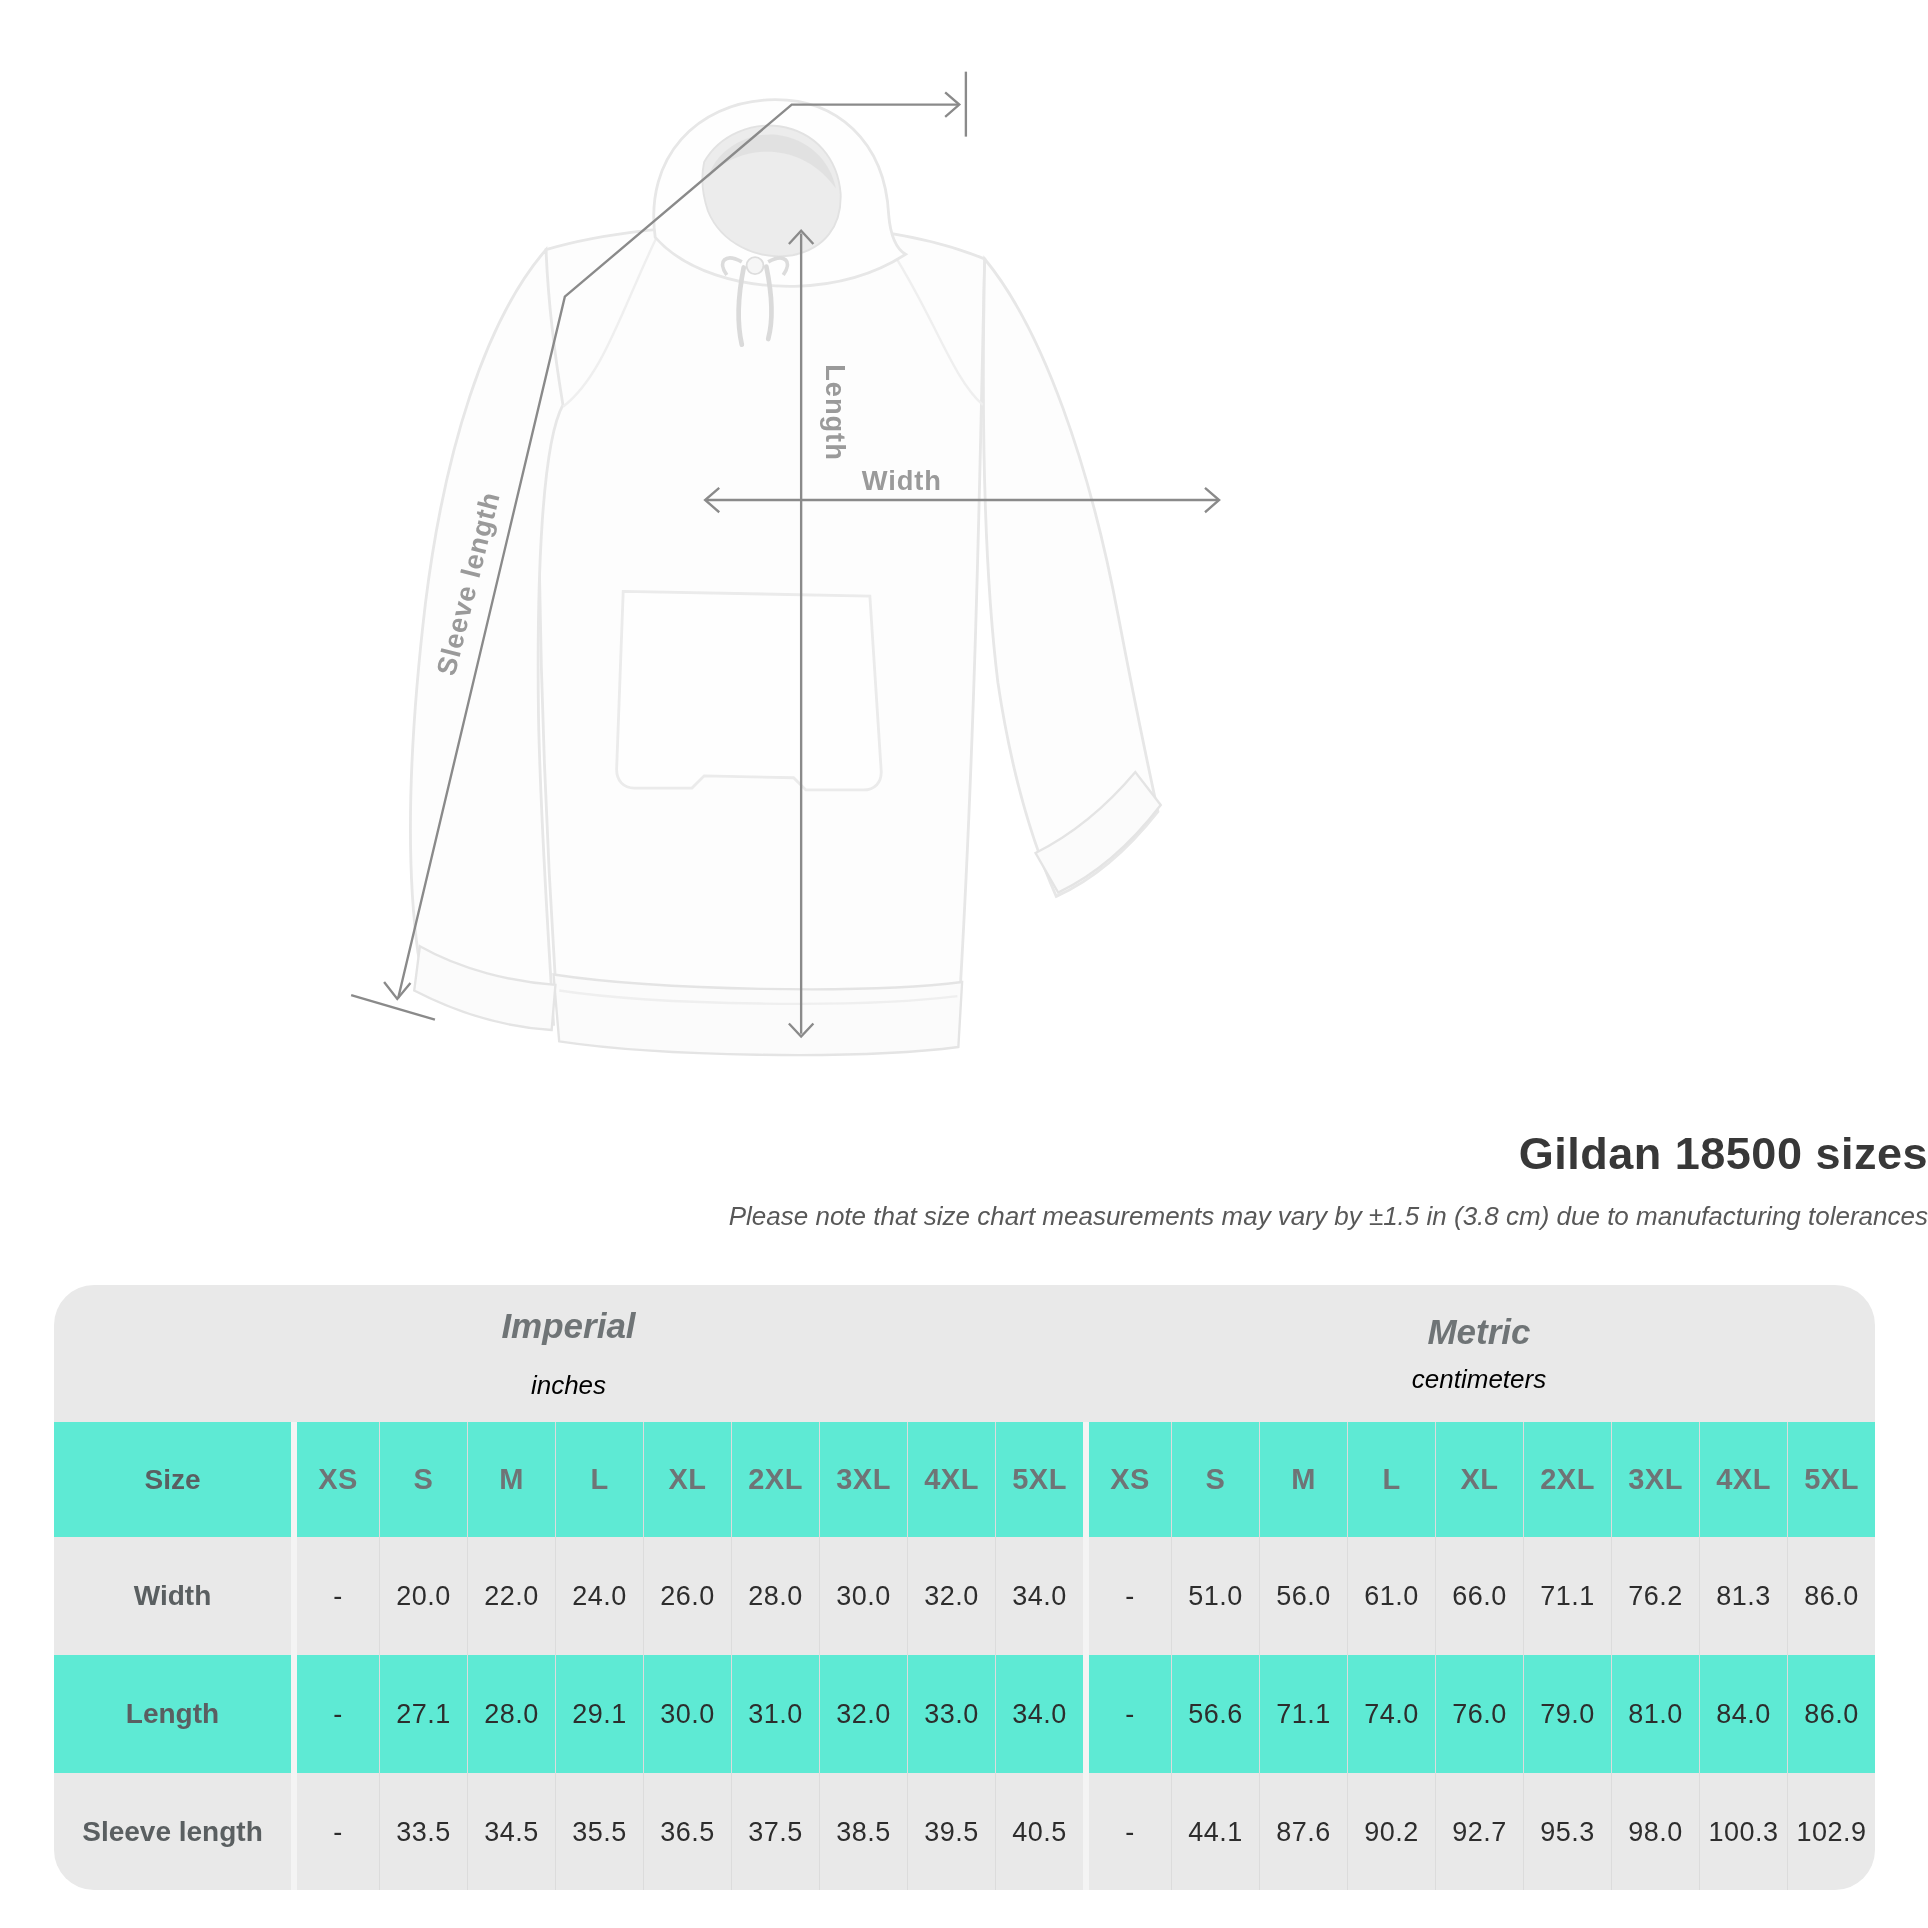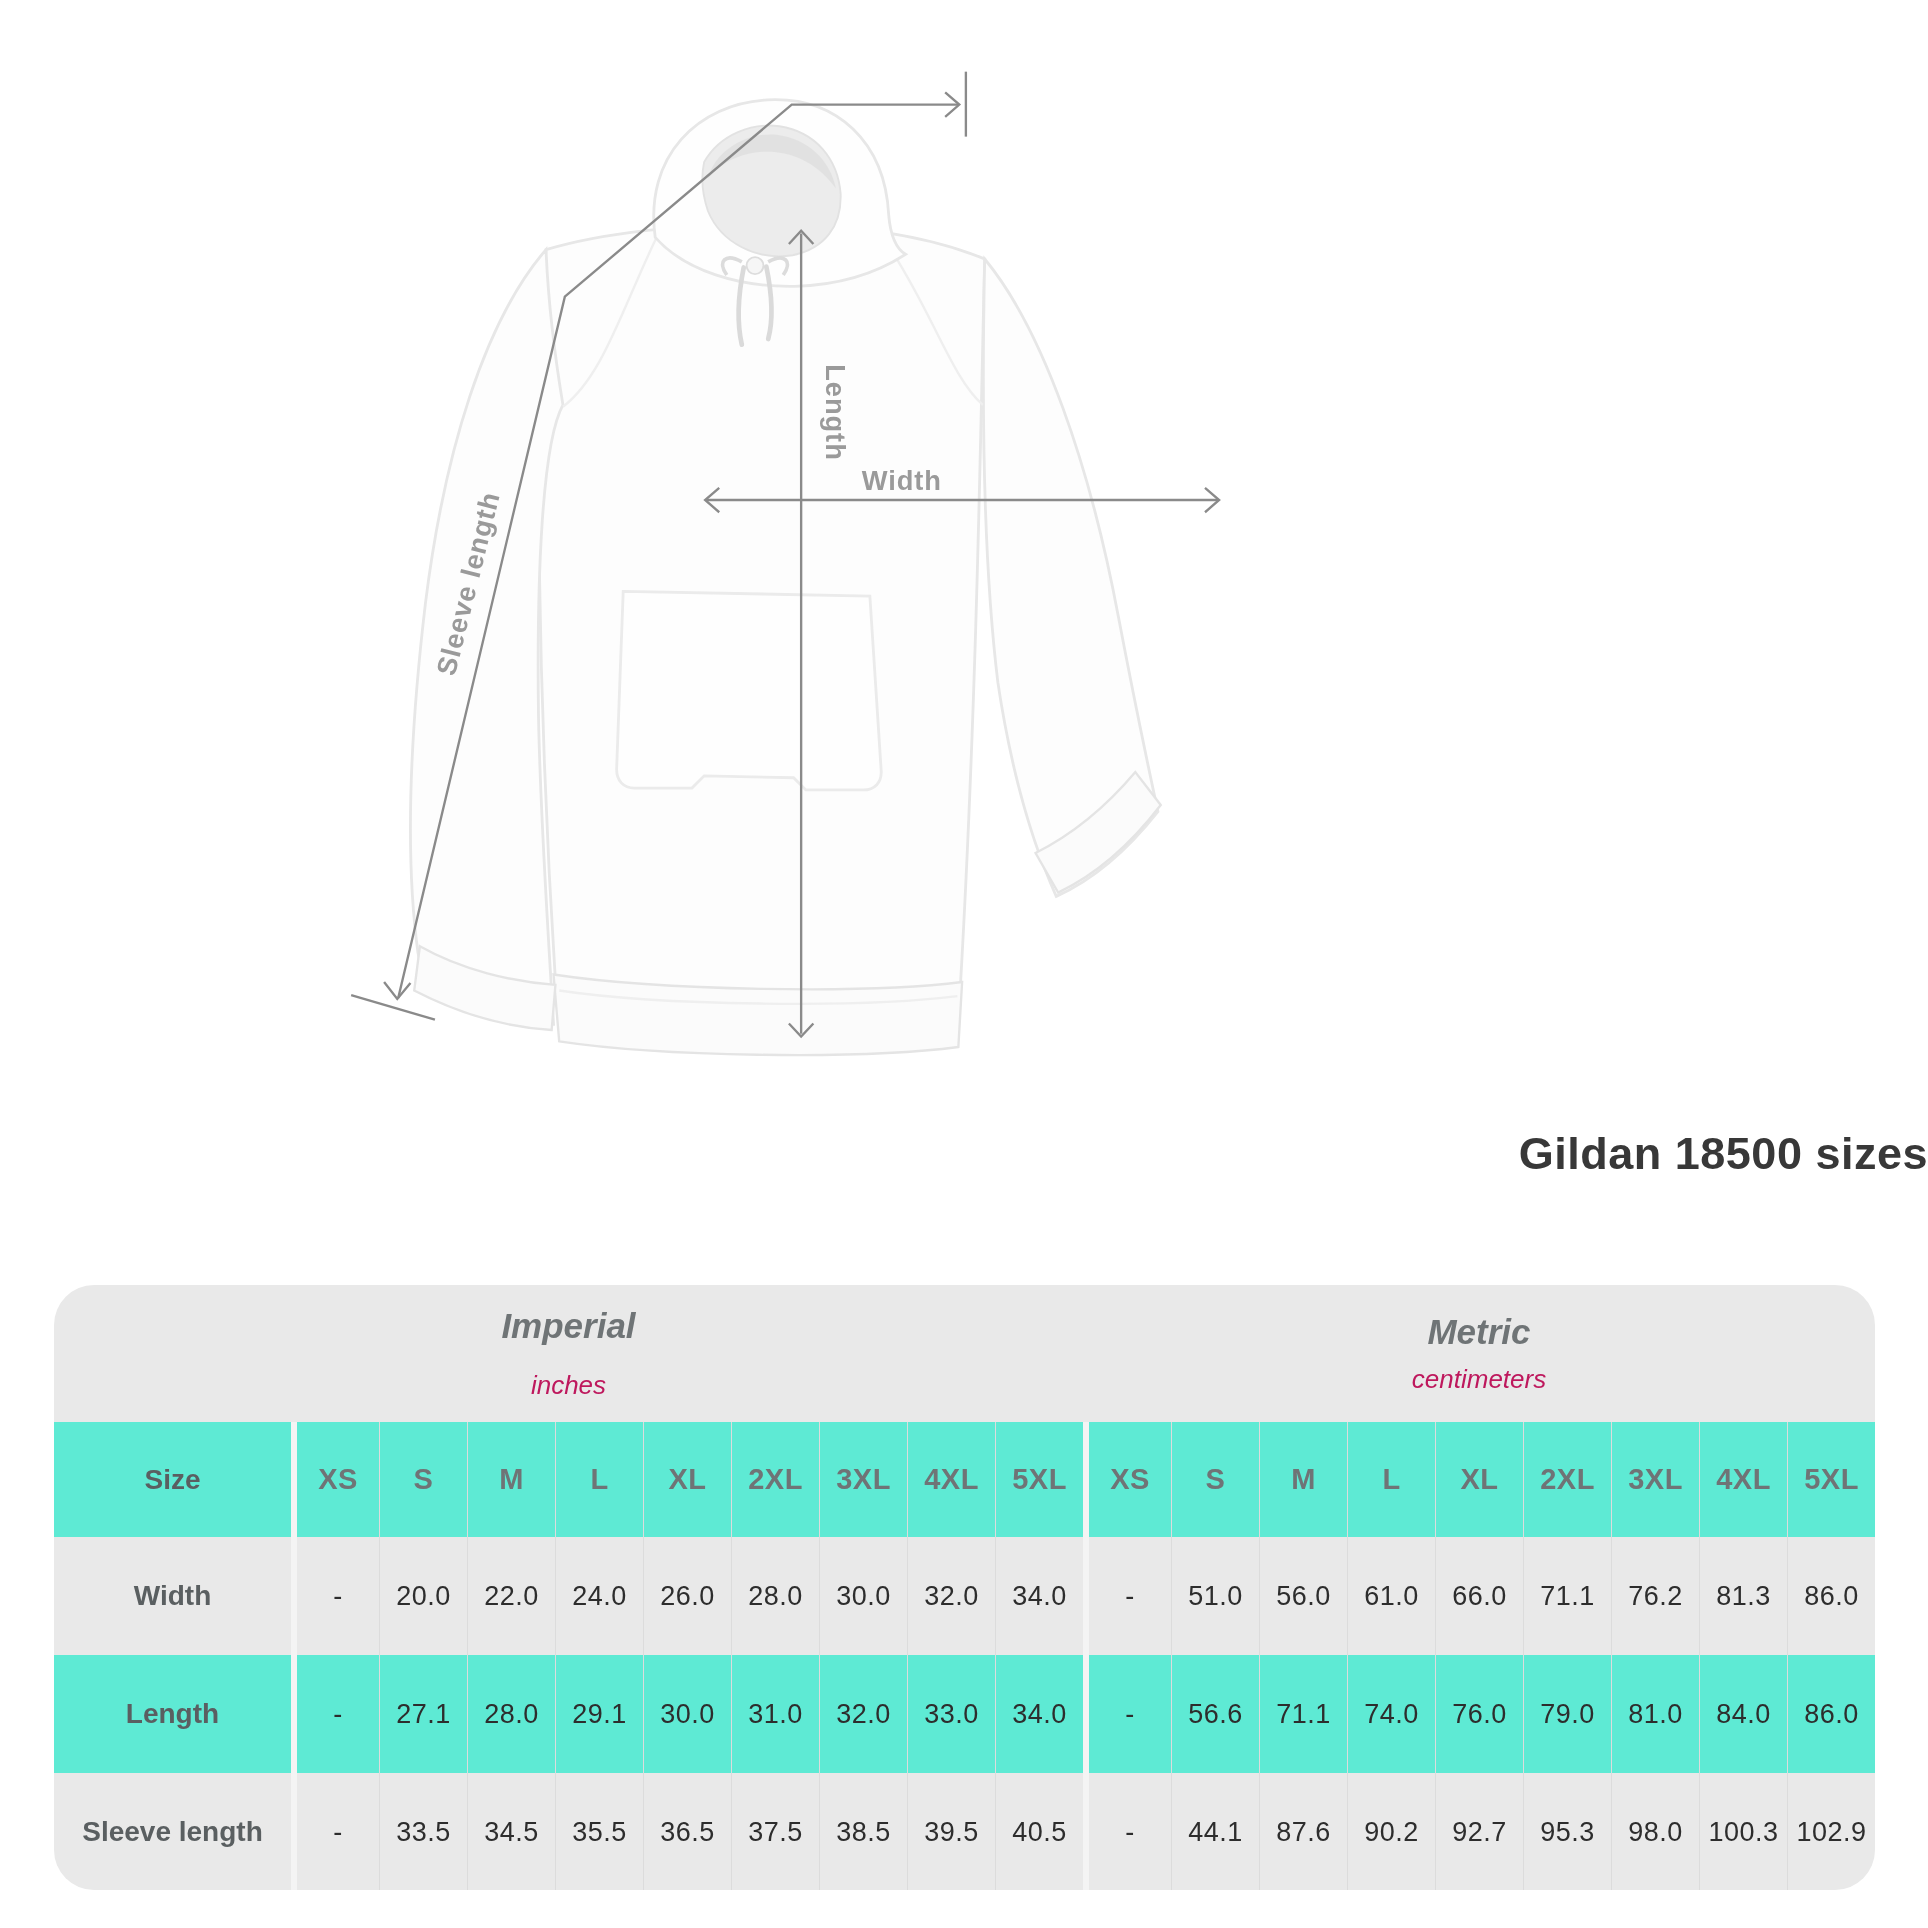--- a/index.html
+++ b/index.html
@@ -17,21 +17,21 @@
   .title{font-size:45px;font-weight:bold;color:#383838;letter-spacing:0.5px;}
   .subtitle{margin-top:21px;font-size:26px;font-style:italic;color:#585858;}
   
   .size-table{position:absolute;left:54px;top:1285px;width:1821px;height:605px;
               background:#e9e9e9;border-radius:40px;overflow:hidden;}
   .unit-header{display:grid;grid-template-columns:237px repeat(18,1fr);height:137px;}
   .unit-cell{grid-row:1;display:flex;flex-direction:column;align-items:center;justify-content:center;}
   .unit-imperial{grid-column:1 / span 10;gap:13px;}
   .unit-metric{grid-column:11 / span 9;}
   .unit-label{font-size:35px;font-weight:bold;font-style:italic;color:#6f7476;}
-  .unit-sublabel{margin-top:11.3px;font-size:26px;font-style:italic;color:#be185d;}
+  .unit-sublabel{margin-top:11.3px;font-size:26px;font-style:italic;color:#000000;}
   .trow{display:grid;grid-template-columns:237px repeat(18,1fr);}
   .row-white{background:#5eead4;}
   .row-gray{background:transparent;}
   .r-size{height:115px;}
   .r-data{height:118px;}
   .cell{display:flex;align-items:center;justify-content:center;
         border-left:1.9px solid #dcdcdc;overflow:hidden;}
   .cell.first{border-left:none;}
   .cell.sep-major{border-left:6.6px solid #f4f4f4;}
   .label-cell{font-size:28px;font-weight:bold;color:#5a5f61;}
@@ -95,20 +95,21 @@
       <path class="meas" d="M 764,518 L 749,531 L 764,544"></path>
       <path class="meas" d="M 1280,518 L 1295,531 L 1280,544"></path>
     </g>
     <text class="meas-label" x="958" y="520" text-anchor="middle">Width</text>
     <text class="meas-label" transform="translate(877,438) rotate(90)" text-anchor="middle">Length</text>
     <text class="meas-label" transform="translate(507,622) rotate(-76)" text-anchor="middle">Sleeve length</text>
   </svg>
 
   <div class="heading">
     <div class="title">Gildan 18500 sizes</div>
+    <div class="subtitle">Please note that size chart measurements may vary by ±1.5 in (3.8 cm) due to manufacturing tolerances</div>
   </div>
 
   <div class="size-table">
     <div class="unit-header">
       <div class="unit-cell unit-imperial">
         <div class="unit-label">Imperial</div>
         <div class="unit-sublabel">inches</div>
       </div>
       <div class="unit-cell unit-metric">
         <div class="unit-label">Metric</div>

